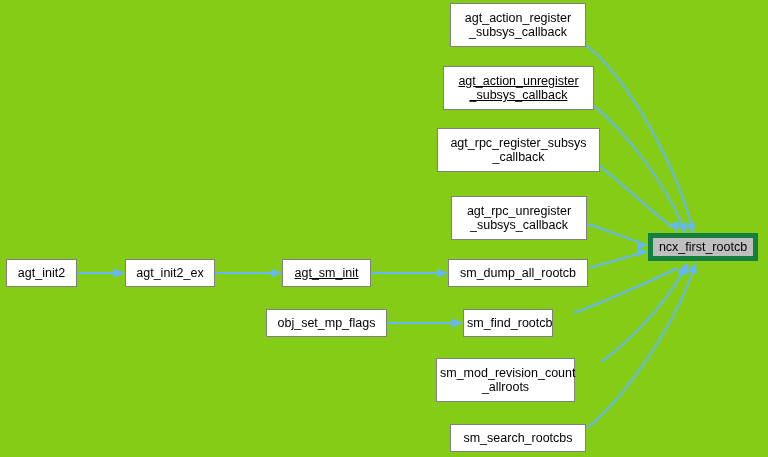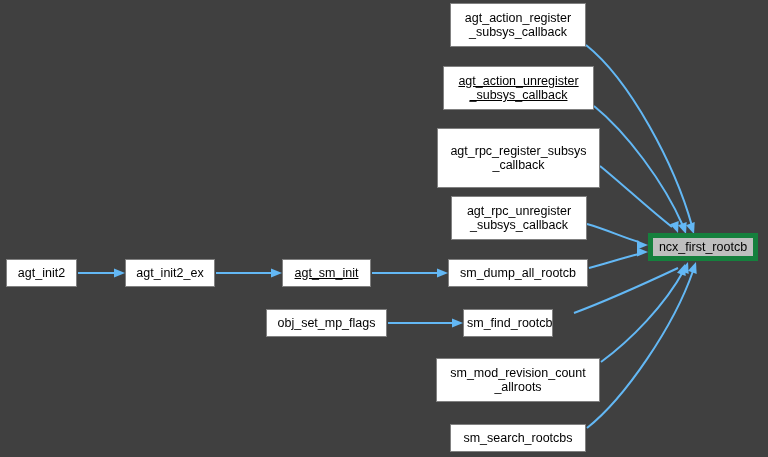--- a/index.html
+++ b/index.html
@@ -5,21 +5,21 @@
 <style>
   html, body {
     margin: 0;
     padding: 0;
     background: #000000;
   }
   #canvas {
     position: relative;
     width: 768px;
     height: 457px;
-    background: #404040;
+    background: #84cc16;
     overflow: hidden;
     font-family: "Liberation Sans", sans-serif;
   }
   #edge-layer {
     position: absolute;
     left: 0;
     top: 0;
     width: 768px;
     height: 457px;
     pointer-events: none;
@@ -81,27 +81,27 @@
         <polygon points="688.0,262.0 688.7,273.9 680.0,270.8" fill="#63b8f5"></polygon>
         <path d="M 587,428 C 625,398 674,326 693,271" fill="none" stroke="#63b8f5" stroke-width="2"></path>
         <polygon points="696.0,262.0 696.7,273.9 688.0,270.8" fill="#63b8f5"></polygon>
       </g>
   </svg>
   <div id="nodes-group">
       <div class="node" style="left: 450px; top: 3px; width: 136px; height: 44px;"><span class="node-label">agt_action_register
 _subsys_callback</span></div>
       <div class="node" style="left: 443px; top: 66px; width: 151px; height: 44px; text-decoration: underline;"><span class="node-label">agt_action_unregister
 _subsys_callback</span></div>
-      <div class="node" style="left: 437px; top: 128px; width: 163px; height: 60px; align-items: center;"><span class="node-label">agt_rpc_register_subsys
+      <div class="node" style="left: 437px; top: 128px; width: 163px; height: 44px; align-items: center;"><span class="node-label">agt_rpc_register_subsys
 _callback</span></div>
       <div class="node" style="left: 451px; top: 196px; width: 136px; height: 44px;"><span class="node-label">agt_rpc_unregister
 _subsys_callback</span></div>
       <div class="node" style="left: 448px; top: 259px; width: 140px; height: 28px; text-align: center;"><span class="node-label">sm_dump_all_rootcb</span></div>
       <div class="node" style="left: 463px; top: 309px; width: 90px; height: 28px;"><span class="node-label">sm_find_rootcb</span></div>
-      <div class="node" style="left: 436px; top: 358px; width: 164px; height: 44px;"><span class="node-label">sm_mod_revision_count
+      <div class="node" style="left: 436px; top: 358px; width: 139px; height: 44px;"><span class="node-label">sm_mod_revision_count
 _allroots</span></div>
       <div class="node" style="left: 450px; top: 424px; width: 136px; height: 28px;"><span class="node-label">sm_search_rootcbs</span></div>
       <div class="node highlight" style="left: 648px; top: 233px; width: 110px; height: 28px;"><span class="node-label">ncx_first_rootcb</span></div>
       <div class="node" style="left: 6px; top: 259px; width: 71px; height: 28px;"><span class="node-label">agt_init2</span></div>
       <div class="node" style="left: 125px; top: 259px; width: 90px; height: 28px;"><span class="node-label">agt_init2_ex</span></div>
       <div class="node" style="left: 282px; top: 259px; width: 89px; height: 28px; text-decoration: underline;"><span class="node-label">agt_sm_init</span></div>
       <div class="node" style="left: 266px; top: 309px; width: 121px; height: 28px;"><span class="node-label">obj_set_mp_flags</span></div>
     </div>
 </div>
 

